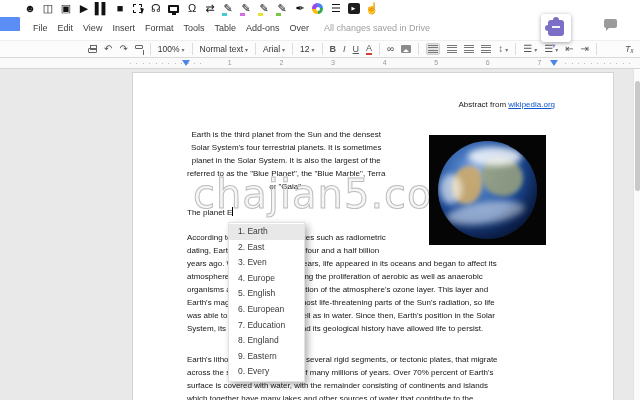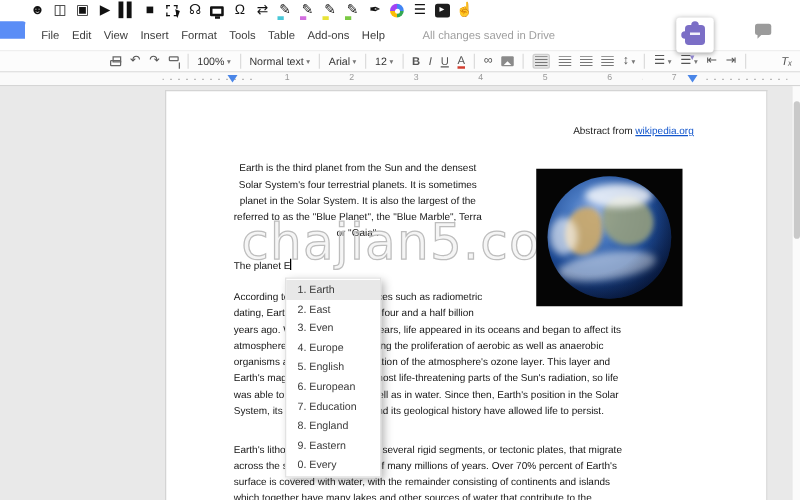--- a/index.html
+++ b/index.html
@@ -30,21 +30,21 @@
       border-radius:50%; background:#fff; }
   .shape-video { width:12px; height:11px; background:#1d1d1d; border-radius:2px; color:#fff;
       font-size:5px; display:flex; align-items:center; justify-content:center; }
 
   
   .blue-tab { position:absolute; left:0; top:17px; width:21px; height:14px; background:#5a8df6;
               border-radius:0 3px 0 0; }
   .menubar { position:absolute; left:20px; top:16px; right:0; height:24px; background:#fff;
              border-radius:4px 0 0 0; display:flex; align-items:center; padding-left:13px; gap:10px; }
   .menu-item { font-size:9px; color:#3c3c3c; cursor:default; }
-  .save-status { font-size:9px; color:#9e9e9e; margin-left:20px; }
+  .save-status { font-size:9px; color:#9e9e9e; margin-left:5px; }
 
   
   .toolbar { position:absolute; left:0; top:40px; width:640px; height:18px; background:#fcfcfc;
              border-top:1px solid #efefef; border-bottom:1px solid #d9d9d9;
              display:flex; align-items:center; padding-left:88px; gap:7px; }
   .tb-item { display:flex; align-items:center; gap:2px; color:#666; }
   .tb-item .glyph { font-size:10px; line-height:1; color:#555; }
   .tb-item .tb-label { font-size:8.5px; color:#333; white-space:pre; }
   .caret { font-size:6px; color:#777; }
   .tb-divider { width:1px; height:12px; background:#dcdcdc; }
@@ -211,21 +211,21 @@
     <div class="menubar">
       <span style="display:flex;gap:10px;align-items:center;">
           <span class="menu-item">File</span>
           <span class="menu-item">Edit</span>
           <span class="menu-item">View</span>
           <span class="menu-item">Insert</span>
           <span class="menu-item">Format</span>
           <span class="menu-item">Tools</span>
           <span class="menu-item">Table</span>
           <span class="menu-item">Add-ons</span>
-          <span class="menu-item">Help</span>
+          <span class="menu-item">Over</span>
         </span>
       <span class="save-status">All changes saved in Drive</span>
     </div>
   </div>
 
   <div class="toolbar">
       <span class="tb-item">
         <span class="shape shape-printer"></span>
       </span>
       <span class="tb-item">

